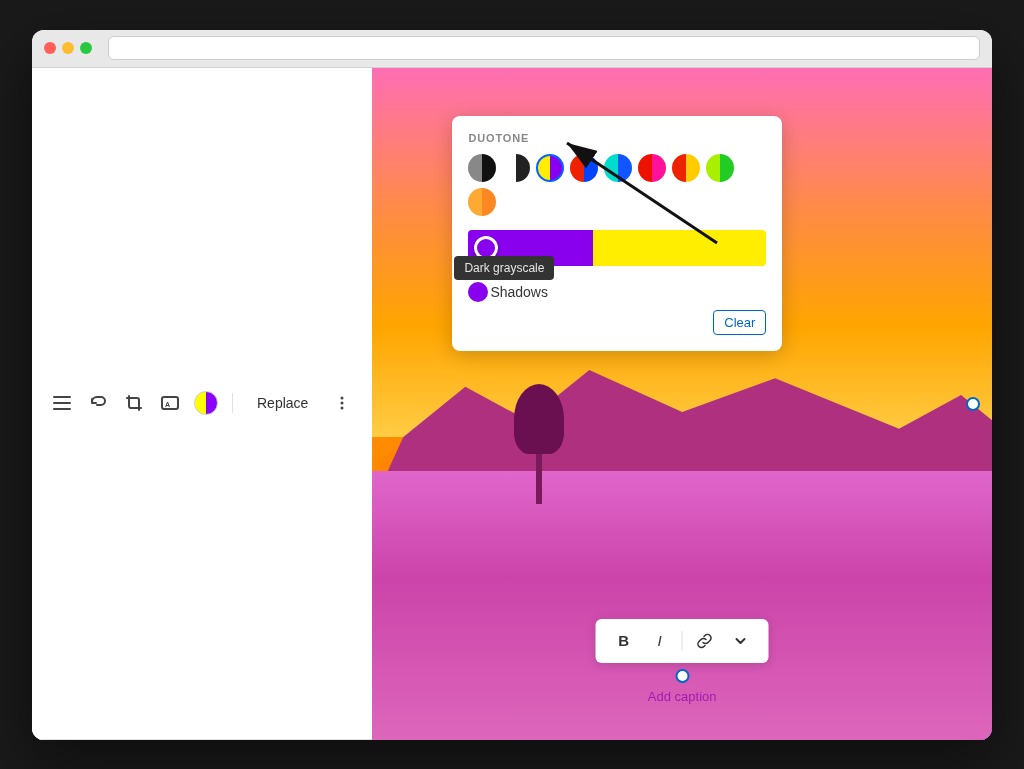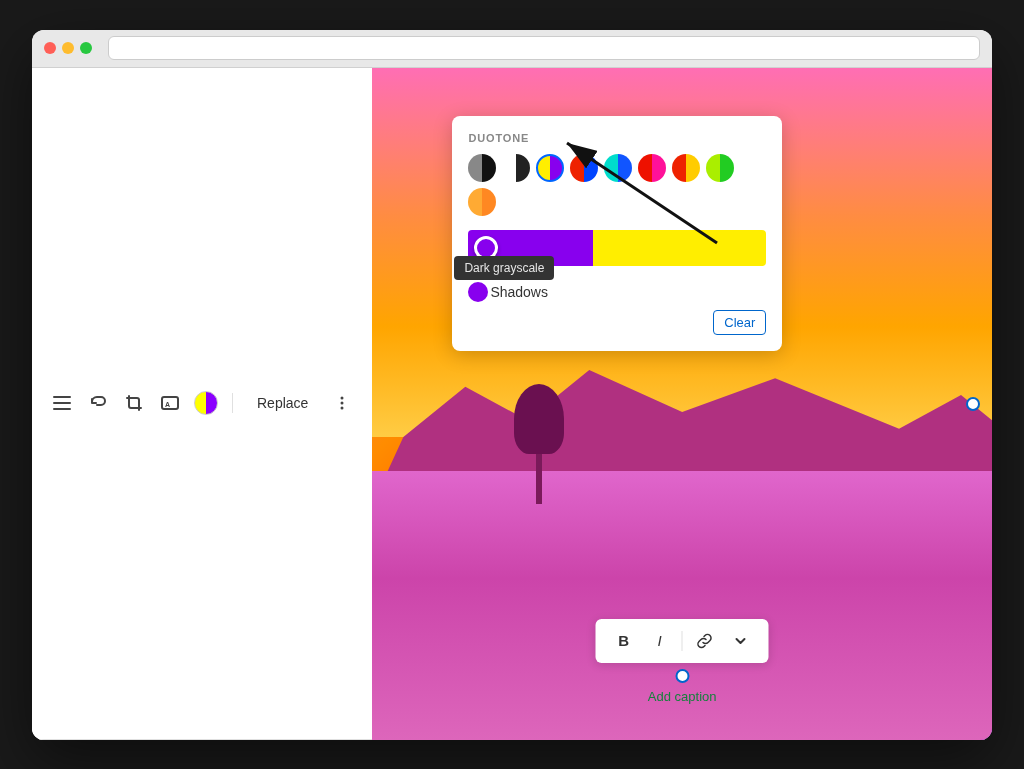--- a/index.html
+++ b/index.html
@@ -429,21 +429,21 @@
     .caption-handle {
       width: 14px;
       height: 14px;
       border-radius: 50%;
       border: 2px solid #0066cc;
       background: white;
     }
 
     .caption-text {
       font-size: 13px;
-      color: #15803d;
+      color: #a21caf;
       text-align: center;
     }
   </style>
 </head>
 <body>
 
 <div class="browser-window">
 
   <div class="title-bar">
     <div class="traffic-lights">

